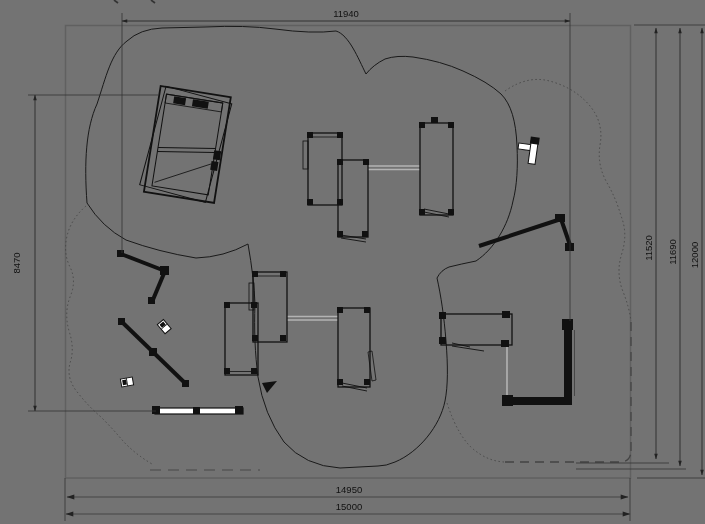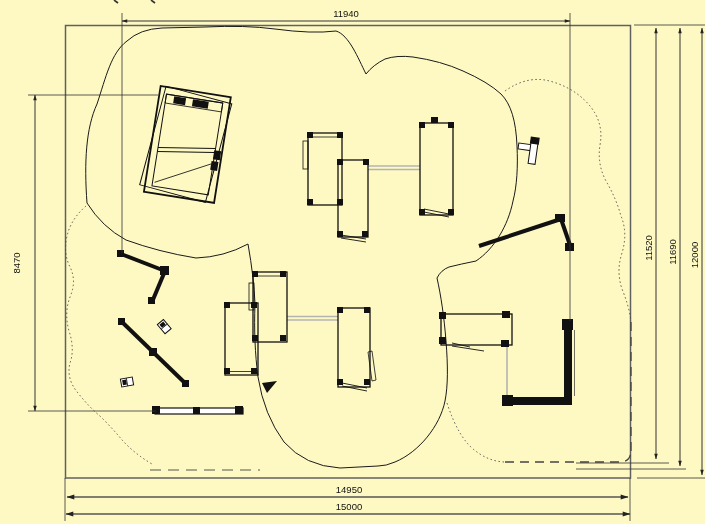--- a/index.html
+++ b/index.html
@@ -1,16 +1,16 @@
 <!DOCTYPE html>
 <html><head>
 <meta charset="utf-8">
 <style>
   html,body{margin:0;padding:0;background:#fff;}
-  .stage{position:relative;width:705px;height:524px;background:#fef9c3;overflow:hidden;
+  .stage{position:relative;width:705px;height:524px;background:#737373;overflow:hidden;
          font-family:"Liberation Sans", sans-serif;}
   svg{position:absolute;left:0;top:0;}
   text{font-family:"Liberation Sans", sans-serif;font-size:9.5px;fill:#111;}
 </style>
 </head>
 <body>
 
 <div class="stage">
 <svg width="705" height="524" viewBox="0 0 705 524">
   <defs>

